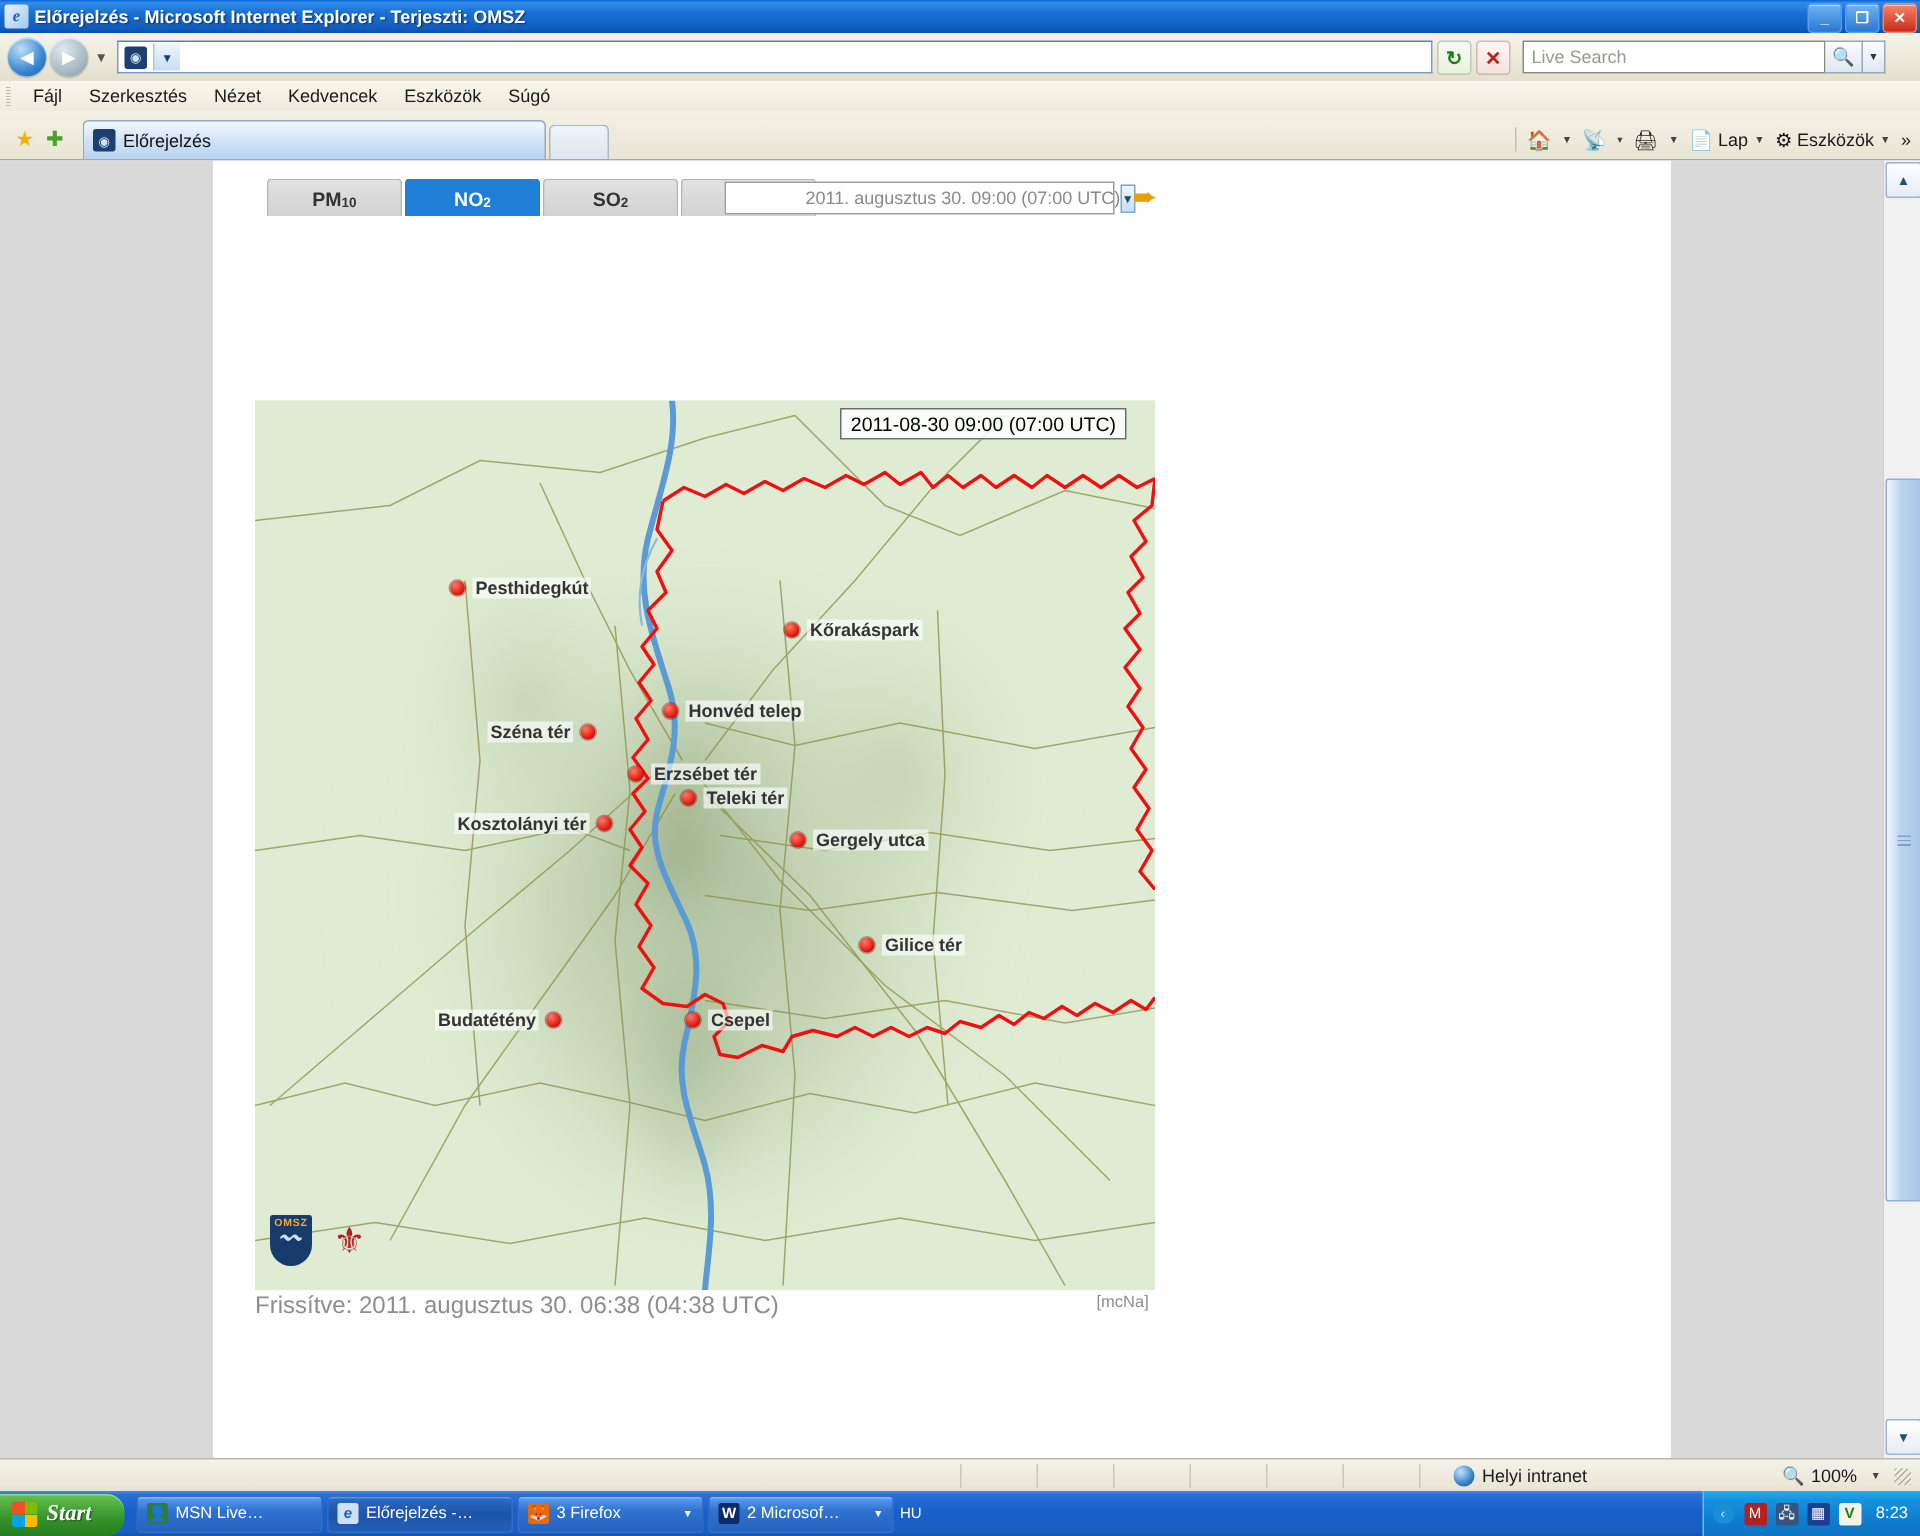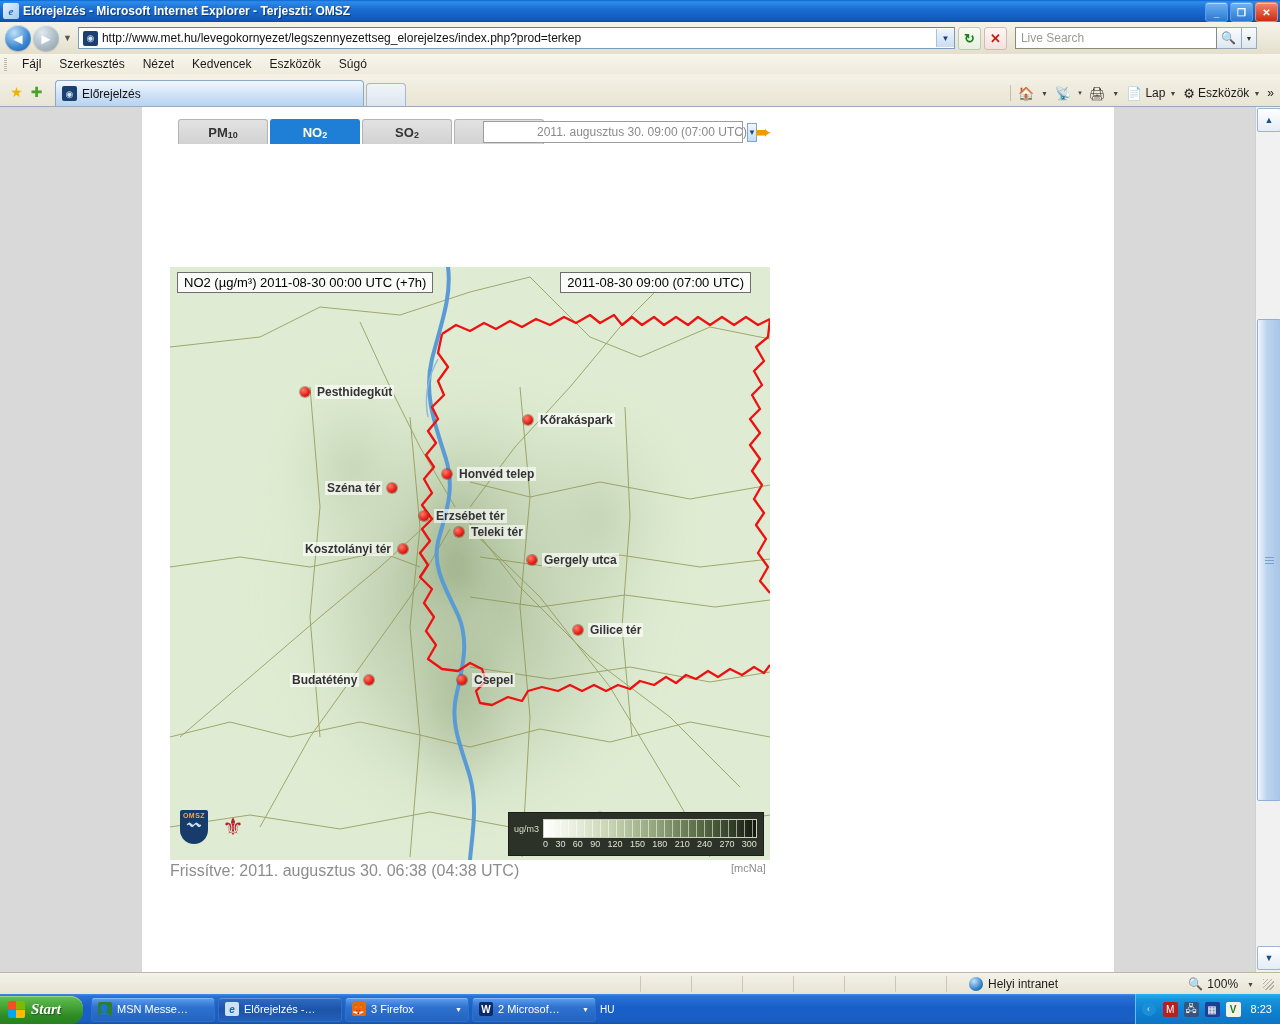--- a/index.html
+++ b/index.html
@@ -370,21 +370,20 @@
       <div class="tb-btn close">✕</div>
     </div>
   </div>
 
   <div class="navbar">
     <div class="navarrow back">◄</div>
     <div class="navarrow fwd">►</div>
     <div class="nav-drop">▼</div>
     <div class="addrwrap">
       <div class="addr-ico">◉</div>
-      <div class="addr-text">http://www.met.hu/levegokornyezet/legszennyezettseg_elorejelzes/index.php?prod=terkep</div>
       <div class="addr-caret">▼</div>
     </div>
     <div class="tbtn refresh">↻</div>
     <div class="tbtn stop">✕</div>
     <div class="searchbox">Live Search</div>
     <div class="searchgo">🔍</div>
     <div class="searchcar">▼</div>
   </div>
 
   <div class="menubar">
@@ -549,21 +548,20 @@
         </g>
 
         <g stroke="#ee1111" stroke-width="2.3" fill="none" stroke-linejoin="round">
           <path d="M600,52 L598,70 L586,80 L594,94 L584,104 L592,118 L582,128
                    L590,142 L580,152 L590,166 L580,178 L590,192 L582,204
                    L592,218 L584,232 L594,246 L586,258 L596,272 L588,286
                    L598,300 L590,314 L600,326"></path>
         </g>
       </svg>
 
-      <div class="mcaption mcap-left">NO2 (µg/m³) 2011-08-30 00:00 UTC (+7h)</div>
       <div class="mcaption mcap-right">2011-08-30 09:00 (07:00 UTC)</div>
 
       <div class="station rightlbl" style="left:130px;top:118px;">
         <span class="dot"></span>
         <span class="nm">Pesthidegkút</span>
       </div>
       <div class="station rightlbl" style="left:353px;top:146px;">
         <span class="dot"></span>
         <span class="nm">Kőrakáspark</span>
       </div>
@@ -597,39 +595,20 @@
       </div>
       <div class="station leftlbl" style="left:120px;top:406px;">
         <span class="nm">Budatétény</span>
         <span class="dot"></span>
       </div>
       <div class="station rightlbl" style="left:287px;top:406px;">
         <span class="dot"></span>
         <span class="nm">Csepel</span>
       </div>
 
-      <div class="legend">
-        <div class="unit">ug/m3</div>
-        <div class="scalewrap">
-          <div class="bar"></div>
-          <div class="ticks">
-            <span>0</span>
-            <span>30</span>
-            <span>60</span>
-            <span>90</span>
-            <span>120</span>
-            <span>150</span>
-            <span>180</span>
-            <span>210</span>
-            <span>240</span>
-            <span>270</span>
-            <span>300</span>
-          </div>
-        </div>
-      </div>
 
       <div class="maplogos">
         <div class="logo-omsz">
           <span class="t">OMSZ</span>
           <span class="w">〰</span>
         </div>
         <div class="logo-crest">⚜</div>
       </div>
     </div>
 
@@ -685,21 +664,21 @@
   </div>
 
   <div class="taskbar">
     <div class="startbtn">
       <span class="flag"></span>
       <span class="txt">Start</span>
     </div>
     <div class="tasks">
       <div class="task">
         <span class="ti" style="background:#2e7d32">👤</span>
-        <span class="tl">MSN Messe…</span>
+        <span class="tl">MSN Live…</span>
       </div>
       <div class="task active">
         <span class="ti" style="background:#cfe2f5;color:#1565c0;font-style:italic;font-weight:bold">e</span>
         <span class="tl">Előrejelzés -…</span>
       </div>
       <div class="task">
         <span class="ti" style="background:#e8690b">🦊</span>
         <span class="tl">3 Firefox</span>
         <span class="ta">▼</span>
       </div>

